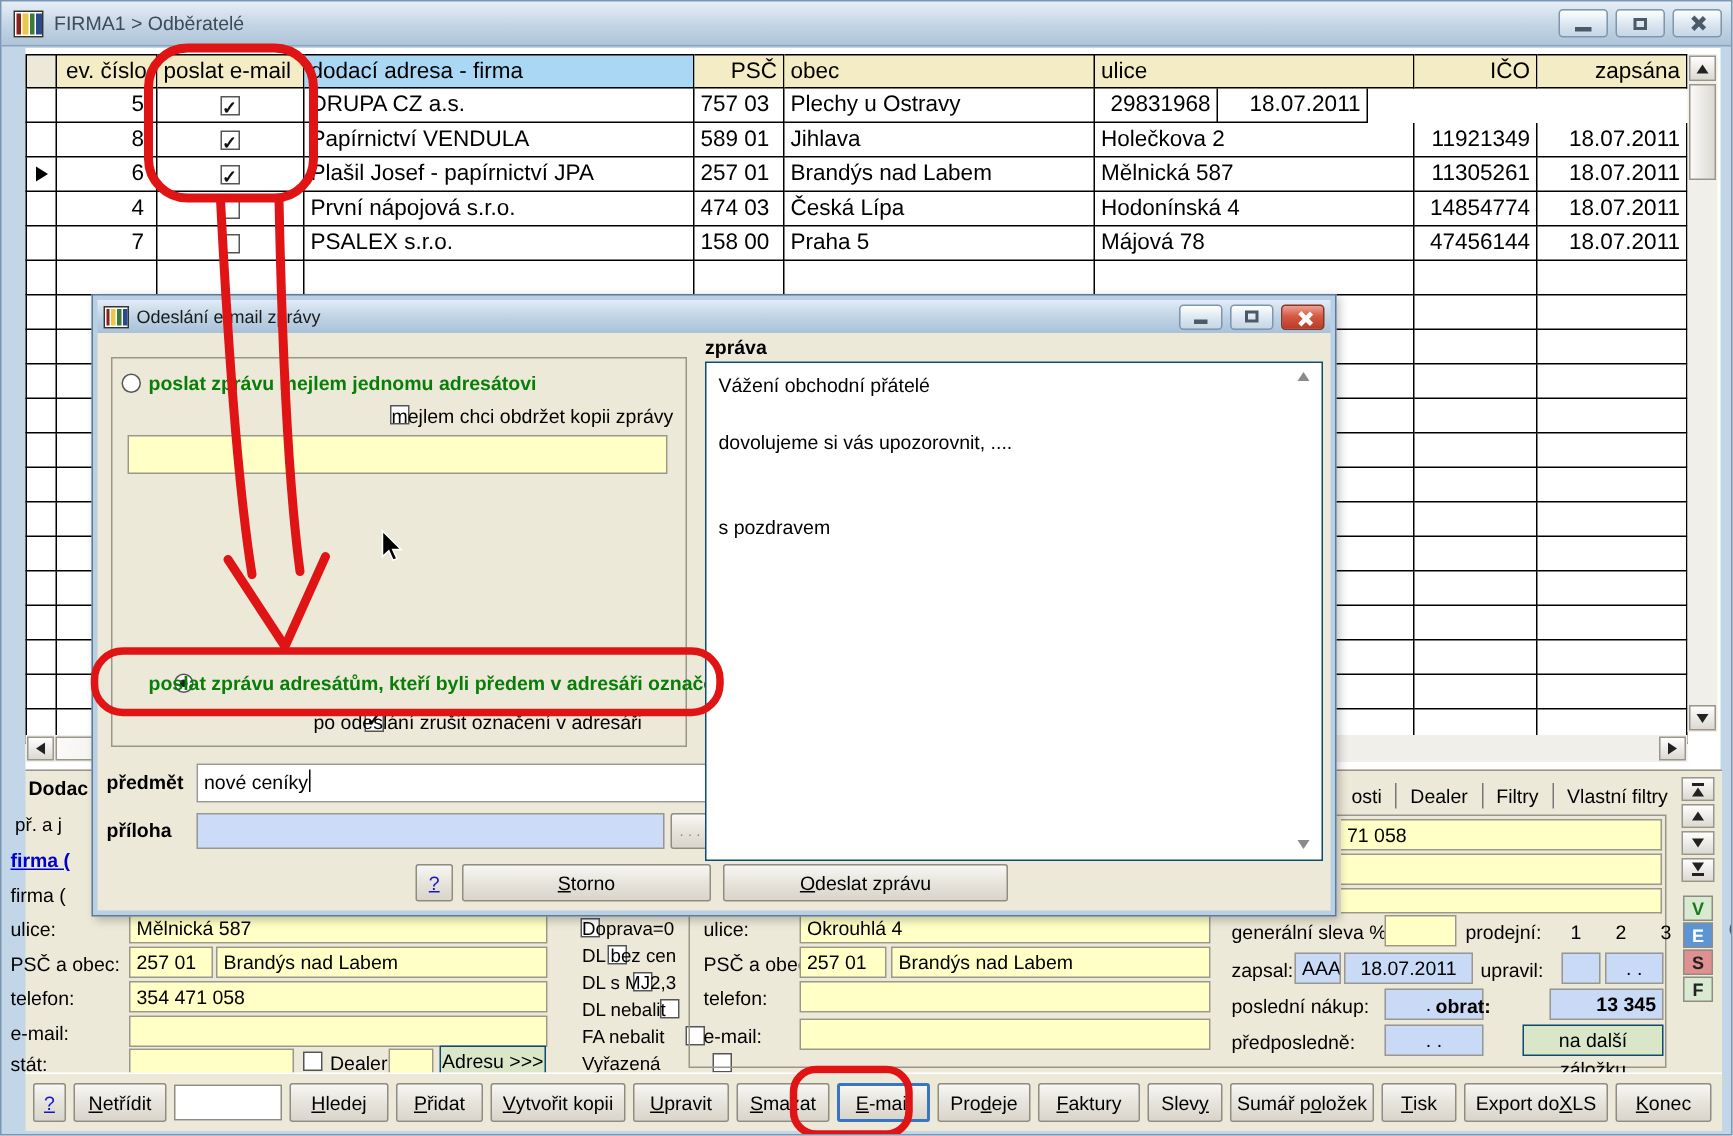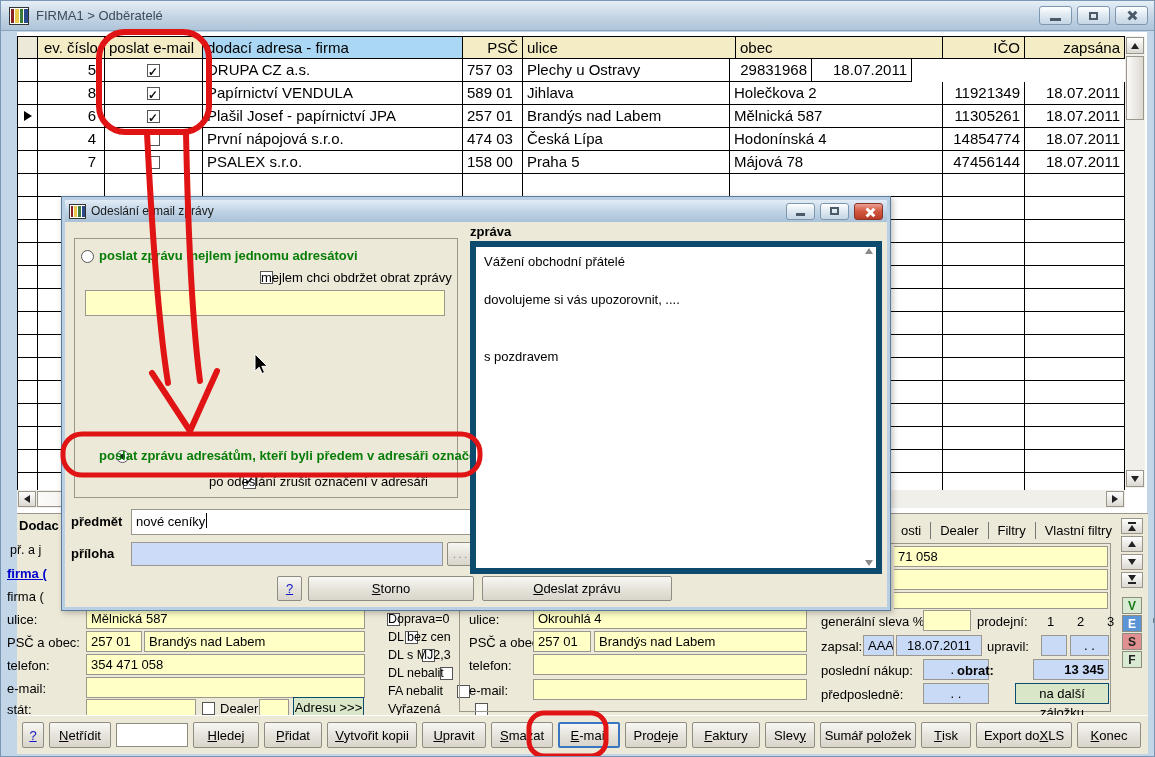--- a/index.html
+++ b/index.html
@@ -73,21 +73,21 @@
   .tinput{width:72px;height:24px;border:1px solid #8f8c82;background:#fff;font-size:13px;padding:0 3px;box-sizing:border-box}
   
   .dialog{left:60px;top:195px;width:830px;height:415px;background:#b9cfe4;border:1px solid #5c7a99;box-sizing:border-box;padding:3px;box-shadow:2px 2px 6px rgba(0,0,0,.25)}
   .dlg-title{height:22px;background:linear-gradient(#e2ecf6,#bed2e4 55%,#a9c2d8);display:flex;align-items:center;padding:0 4px;font-size:12px;color:#1a1a1a}
   .dlg-title .t{flex:1;margin-left:5px}
   .dlg-title .winbtn{width:27px;height:15px}
   .dlg-body{position:relative;background:#ece9d8;height:385px}
   .green{color:#087d08;font-weight:bold;font-size:13px;white-space:nowrap}
   .dlbl{position:absolute;font-size:13px;font-weight:bold;white-space:nowrap}
   .dbtn{position:absolute;height:25px;background:linear-gradient(#f8f7f4,#e5e2da 55%,#d9d5cb);border:1px solid #8f8c82;border-radius:2px;font-size:13px;display:flex;align-items:center;justify-content:center;box-sizing:border-box}
-  .txtarea{position:absolute;background:#fff;border:6px solid #0c4a6e;font-size:13px;line-height:19px;padding:5px 20px 5px 8px;white-space:pre-line;box-sizing:border-box;overflow:hidden}
+  .txtarea{position:absolute;background:#fff;border:1px solid #0c4a6e;font-size:13px;line-height:19px;padding:5px 20px 5px 8px;white-space:pre-line;box-sizing:border-box;overflow:hidden}
   .caret{display:inline-block;width:1px;height:15px;background:#000;vertical-align:-2px;margin-left:1px}
   .overlay{position:absolute;left:0;top:0;z-index:50;pointer-events:none}
   .dialog{z-index:10}
 </style>
 </head>
 <body>
 
 <div id="root">
 
   
@@ -111,22 +111,22 @@
   </div>
 
   
   <div class="abs tablewrap">
     <div class="thead">
       <div class="cell sel"></div>
       <div class="cell ev">ev. číslo</div>
       <div class="cell mail">poslat e-mail</div>
       <div class="cell firma hl">dodací adresa - firma</div>
       <div class="cell psc" style="text-align:right">PSČ</div>
+      <div class="cell obec">obec</div>
       <div class="cell ulice">ulice</div>
-      <div class="cell obec">obec</div>
       <div class="cell ico">IČO</div>
       <div class="cell zap">zapsána</div>
     </div>
     <div>
       <div class="trow">
         <div class="cell sel"></div>
         <div class="cell ev">5</div>
         <div class="cell mail">
             <span class="cb on"></span>
           </div>
@@ -522,21 +522,21 @@
         </span>
       <span class="winbtn red">
           <span class="glyph-x white" style="width:9px;height:9px"></span>
         </span>
     </div>
     <div class="dlg-body">
       <div class="groupbox" style="left:9px;top:16px;width:384px;height:260px"></div>
       <span class="rb abs" style="left:16px;top:27px"></span>
       <div class="abs green" style="left:34px;top:26px">poslat zprávu mejlem jednomu adresátovi</div>
       <span class="cb abs" style="left:178px;top:48px"></span>
-      <div class="abs flabel" style="left:196px;top:48px">mejlem chci obdržet obrat zprávy</div>
+      <div class="abs flabel" style="left:196px;top:48px">mejlem chci obdržet kopii zprávy</div>
       <div class="fld" style="left:20px;top:68px;width:360px;height:26px;line-height:24px"></div>
 
       <span class="rb abs on" style="left:16px;top:227px"></span>
       <div class="abs green" style="left:34px;top:226px">poslat zprávu adresátům, kteří byli předem v adresáři označeni</div>
       <span class="cb abs on" style="left:126px;top:253px"></span>
       <div class="abs flabel" style="left:144px;top:252px">po odeslání zrušit označení v adresáři</div>
 
       <div class="dlbl" style="left:6px;top:292px">předmět</div>
       <div class="fld white" style="left:66px;top:287px;width:340px;height:26px;line-height:24px"><span>nové ceníky</span><span class="caret"></span></div>
       <div class="dlbl" style="left:6px;top:324px">příloha</div>

